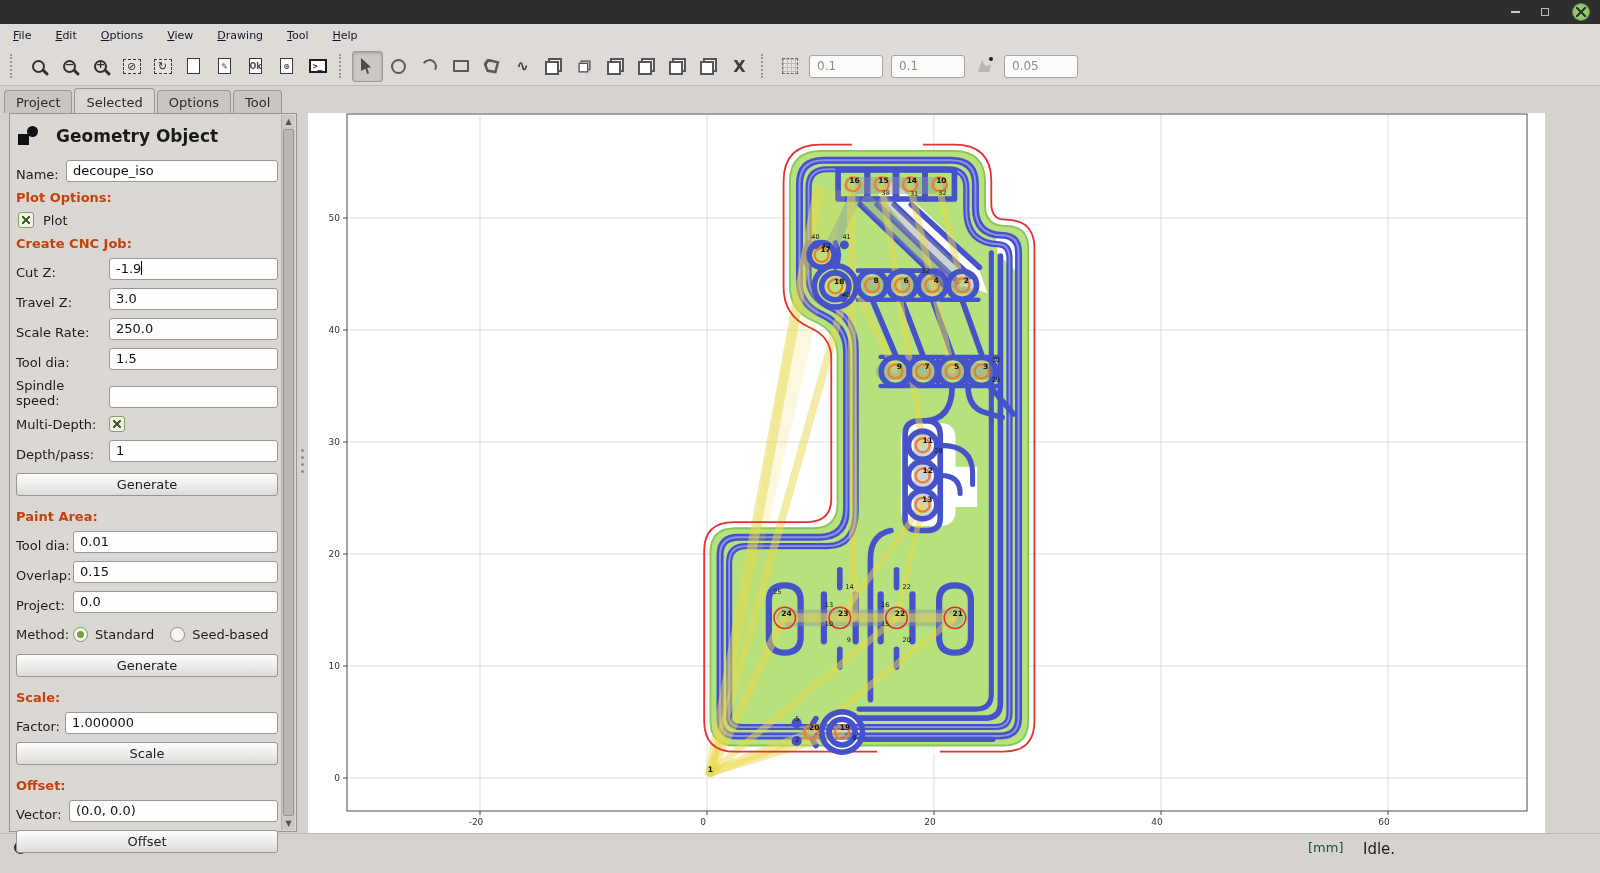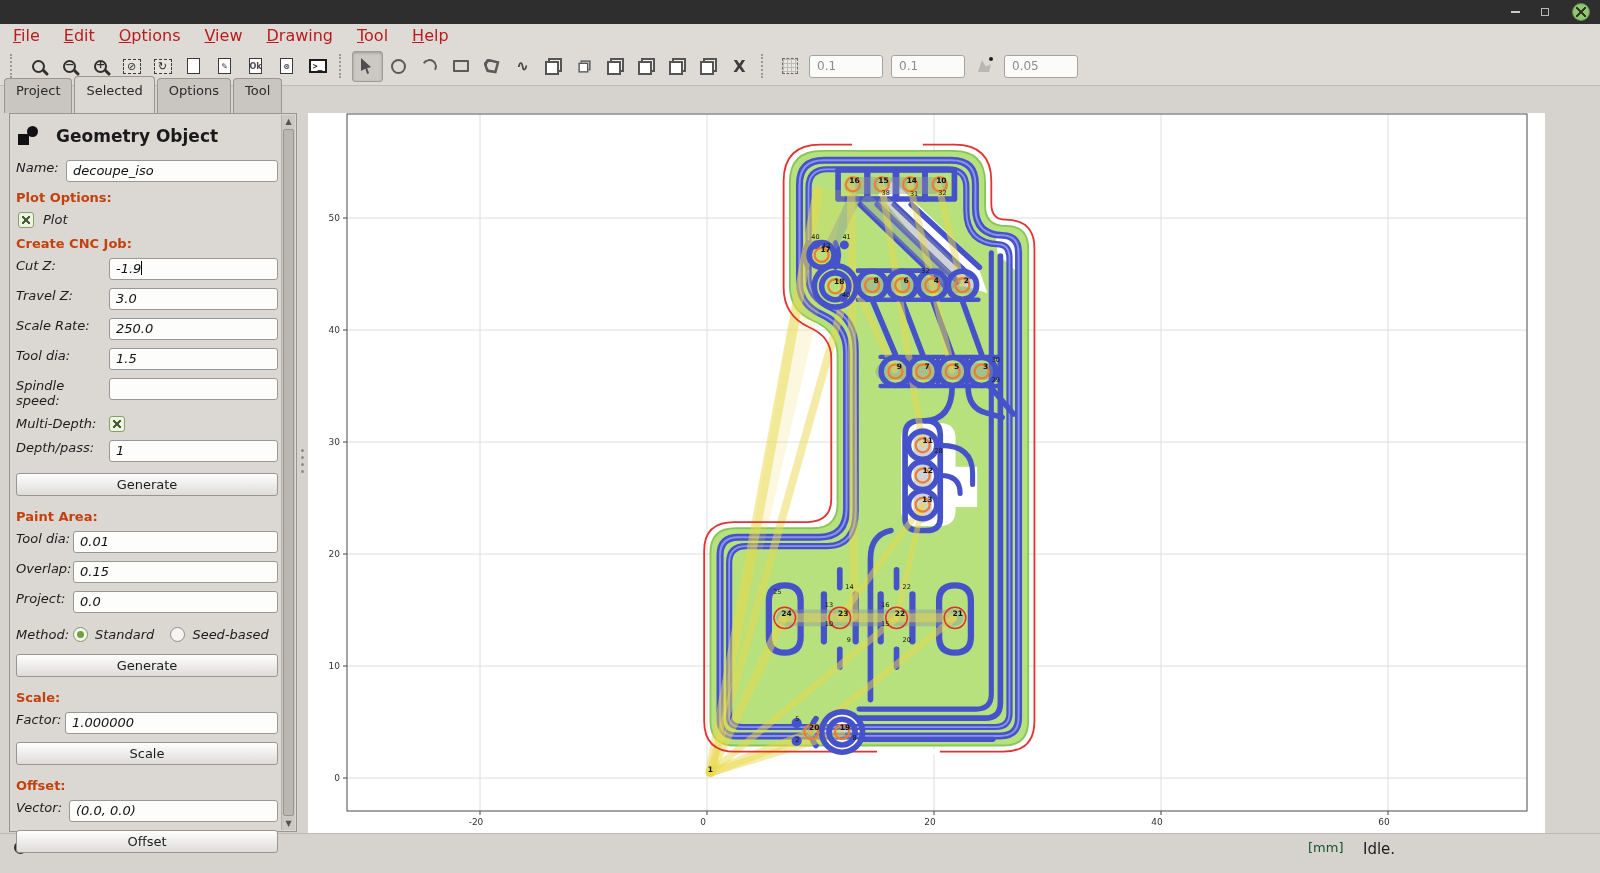--- a/index.html
+++ b/index.html
@@ -16,21 +16,21 @@
   .winbtn-close { right:10px; top:3px; width:18px; height:18px; border-radius:50%;
     background:#93c573; border:1px solid #5d8742; }
   .winbtn-close span { position:absolute; inset:3px;
     background:
       linear-gradient(45deg, transparent 43%, #2e3d22 43%, #2e3d22 57%, transparent 57%),
       linear-gradient(-45deg, transparent 43%, #2e3d22 43%, #2e3d22 57%, transparent 57%); }
 
   
   .menubar { position:absolute; left:0; top:24px; right:0; height:23px; background:#dedbd7;
     display:flex; align-items:center; padding-left:13px; gap:24px; }
-  .menu-item { font-size:16px; color:#b91c1c; cursor:default; }
+  .menu-item { font-size:11px; color:#0f172a; cursor:default; }
   .menu-item u { text-decoration:underline; }
 
   
   .toolbar { position:absolute; left:0; top:47px; right:0; height:39px; background:#dedbd7;
     border-bottom:1px solid #bebcb8; display:flex; align-items:center; padding-left:4px; }
   .tb-handle { width:8px; height:24px; border-left:2px dotted #9a9894; margin:0 5px 0 6px; }
   .tbi { width:31px; height:31px; display:flex; align-items:center; justify-content:center;
     border:1px solid transparent; border-radius:3px; color:#3a3a3a; position:relative; }
   .tbi.active { background:#ccc9c5; border:1px solid #9e9c98; box-shadow:inset 0 1px 3px rgba(0,0,0,.25); }
   .tb-input { width:74px; height:23px; border:1px solid #a5a3a0; border-radius:3px; background:#fbfbfa;
@@ -68,40 +68,40 @@
     background-image:linear-gradient(#bfbdb9 1px, transparent 1px),
                      linear-gradient(90deg,#bfbdb9 1px, transparent 1px);
     background-size:4px 4px; }
   .ic-corner { position:relative; width:13px; height:12px; background:#b9b7b3;
     clip-path:polygon(0 100%, 30% 0, 60% 55%, 100% 35%, 85% 100%); }
   .ic-corner-dot { position:absolute; width:4px; height:4px; border-radius:50%; background:#1c1c1c;
     right:6px; top:5px; }
 
   
   .tabs { position:absolute; left:4px; top:87px; height:26px; display:flex; align-items:flex-end; gap:2px; }
-  .tab { padding:4px 11px 15px; border:1px solid #98968f; border-bottom:none; background:#c9c6c2;
+  .tab { padding:4px 11px 3px; border:1px solid #98968f; border-bottom:none; background:#c9c6c2;
     border-radius:4px 4px 0 0; font-size:13px; color:#2a2a2a; }
   .tab.active { background:#dbd8d4; padding-top:6px; position:relative; z-index:3; }
 
   
   .panel { position:absolute; left:9px; top:113px; width:288px; height:719px;
     border:1px solid #98968f; background:#dbd8d4; z-index:2; }
   .panel-scroll { position:absolute; right:1px; top:1px; bottom:1px; width:14px; background:#ccc9c5;
     border-left:1px solid #b3b1ad; }
   .panel-scroll .arr { position:absolute; left:0; right:0; text-align:center; font-size:8px; color:#55534f; }
   .panel-scroll .arr.up { top:2px; } .panel-scroll .arr.down { bottom:2px; }
   .panel-scroll .thumb { position:absolute; left:1px; right:1px; top:14px; bottom:14px;
     background:#bab7b3; border:1px solid #96948f; border-radius:2px; }
   .panel-content { position:absolute; left:6px; right:18px; top:8px; }
   .panel-header { display:flex; align-items:center; gap:18px; margin:4px 0 14px 2px; }
   .geo-icon { position:relative; width:20px; height:20px; }
   .geo-icon::before { content:""; position:absolute; left:0; bottom:1px; width:11px; height:11px; background:#111; }
   .geo-icon::after { content:""; position:absolute; right:0; top:0; width:11px; height:11px; border-radius:50%; background:#111; }
   .panel-title { font-size:17px; font-weight:bold; color:#1a1a1a; }
-  .prow { display:flex; align-items:flex-start; margin-bottom:8px;font-style:italic; }
+  .prow { display:flex; align-items:flex-end; margin-bottom:8px; }
   .prow .lbl { font-size:13px; color:#1c1c1c; }
   .heading { font-size:13px; font-weight:bold; color:#c2410c; margin:4px 0 7px 0; }
   .tinput { flex:1; height:22px; background:#fdfdfc; border:1px solid #9a9894; border-radius:3px;
     font-size:13px; color:#111; padding:2px 6px; white-space:nowrap; overflow:hidden; }
   .caret { display:inline-block; width:1px; height:14px; background:#000; vertical-align:-2px; }
   .checkbox { width:16px; height:16px; border:1px solid #85a05f; border-radius:3px; background:#eef2e6;
     position:relative; }
   .checkbox::after { content:""; position:absolute; inset:3px;
     background:
       linear-gradient(45deg, transparent 40%, #44602c 40%, #44602c 60%, transparent 60%),

